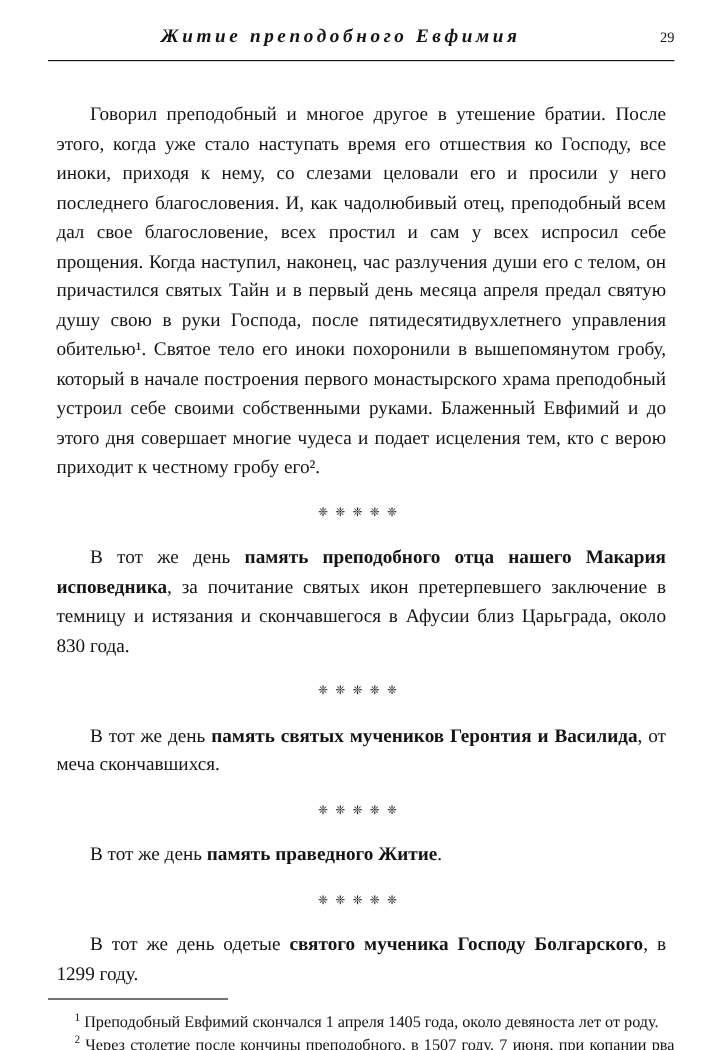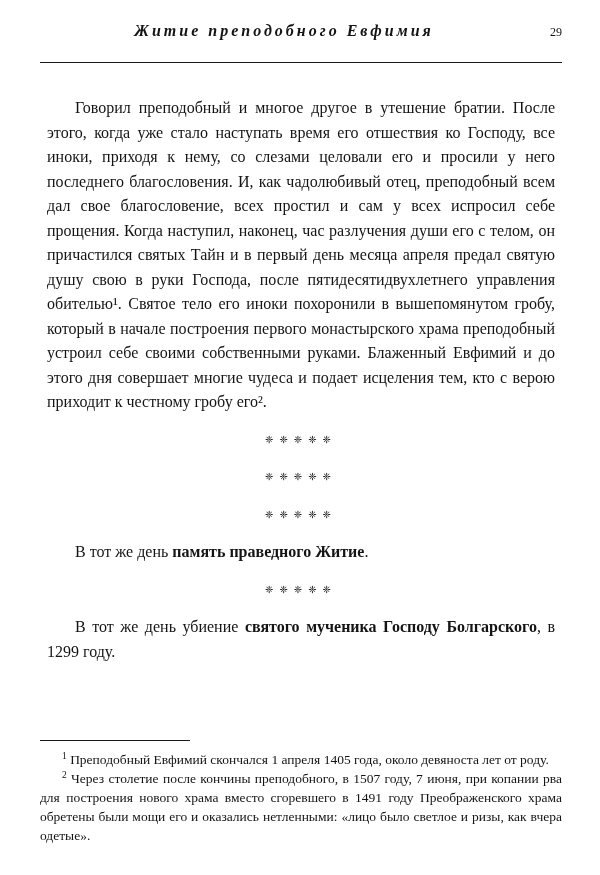--- a/index.html
+++ b/index.html
@@ -20,21 +20,21 @@
     height: 875px;
     padding: 22px 38px 30px 40px;
     display: flex;
     flex-direction: column;
   }
   
   .runhead {
     display: flex;
     align-items: baseline;
     border-bottom: 1.5px solid #1a1a1a;
-    padding-bottom: 22px;
+    padding-bottom: 10px;
   }
   .runhead-title {
     flex: 1;
     text-align: center;
     font-style: italic;
     font-weight: bold;
     font-size: 16px;
     letter-spacing: 3px;
   }
   .runhead-page {
@@ -89,25 +89,27 @@
 <div class="page">
 
   <div class="runhead">
     <div class="runhead-title">Житие преподобного Евфимия</div>
     <div class="runhead-page">29</div>
   </div>
 
   <div class="bodytext">
       <p class="para"><span>Говорил преподобный и многое другое в утешение братии. После этого, когда уже стало наступать время его отшествия ко Господу, все иноки, приходя к нему, со слезами целовали его и просили у него последнего благословения. И, как чадолюбивый отец, преподобный всем дал свое благословение, всех простил и сам у всех испросил себе прощения. Когда наступил, наконец, час разлучения души его с телом, он причастился святых Тайн и в первый день месяца апреля предал святую душу свою в руки Господа, после пятидесятидвухлетнего управления обителью¹. Святое тело его иноки похоронили в вышепомянутом гробу, который в начале построения первого монастырского храма преподобный устроил себе своими собственными руками. Блаженный Евфимий и до этого дня совершает многие чудеса и подает исцеления тем, кто с верою приходит к честному гробу его².</span></p>
       <div class="separator">❈❈❈❈❈</div>
+      <p class="para"><span>В тот же день </span><span class="b">память преподобного отца нашего Макария исповедника</span><span>, за почитание святых икон претерпевшего заключение в темницу и истязания и скончавшегося в Афусии близ Царьграда, около 830 года.</span></p>
       <div class="separator">❈❈❈❈❈</div>
+      <p class="para"><span>В тот же день </span><span class="b">память святых мучеников Геронтия и Василида</span><span>, от меча скончавшихся.</span></p>
       <div class="separator">❈❈❈❈❈</div>
       <p class="para"><span>В тот же день </span><span class="b">память праведного Житие</span><span>.</span></p>
       <div class="separator">❈❈❈❈❈</div>
-      <p class="para"><span>В тот же день убиение </span><span class="b">святого мученика Господу Болгарского</span><span>, в 1299 году.</span></p>
+      <p class="para"><span>В тот же день одетые </span><span class="b">святого мученика Господу Болгарского</span><span>, в 1299 году.</span></p>
     </div>
 
   <div class="footnotes">
     <div class="fn-rule"></div>
   <p class="footnote"><sup>1</sup> Преподобный Евфимий скончался 1 апреля 1405 года, около девяноста лет от роду.</p>
       <p class="footnote"><sup>2</sup> Через столетие после кончины преподобного, в 1507 году, 7 июня, при копании рва для построения нового храма вместо сгоревшего в 1491 году Преображенского храма обретены были мощи его и оказались нетленными: «лицо было светлое и ризы, как вчера одетые».</p>
     </div>
 
 </div>
 

